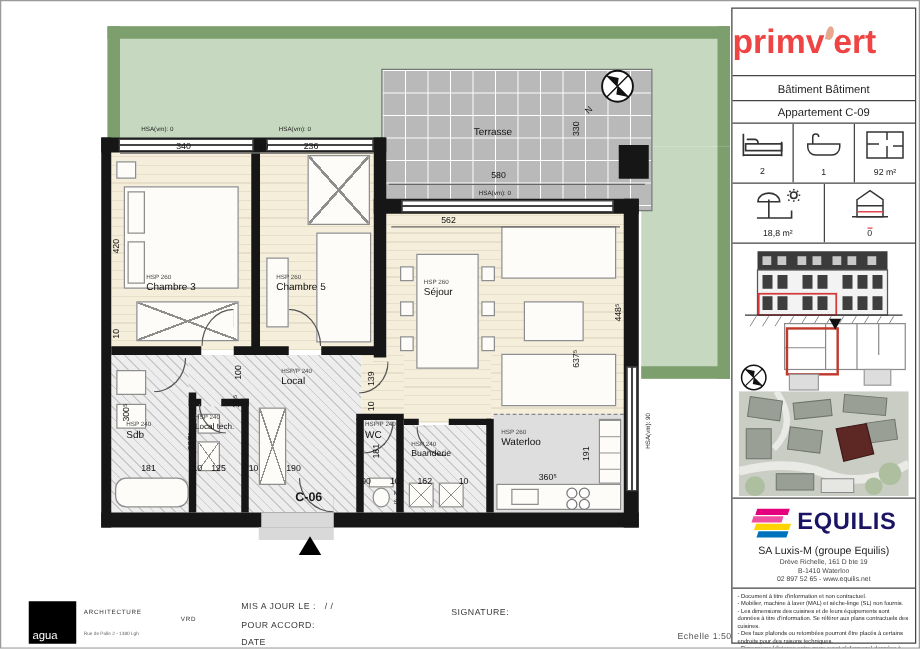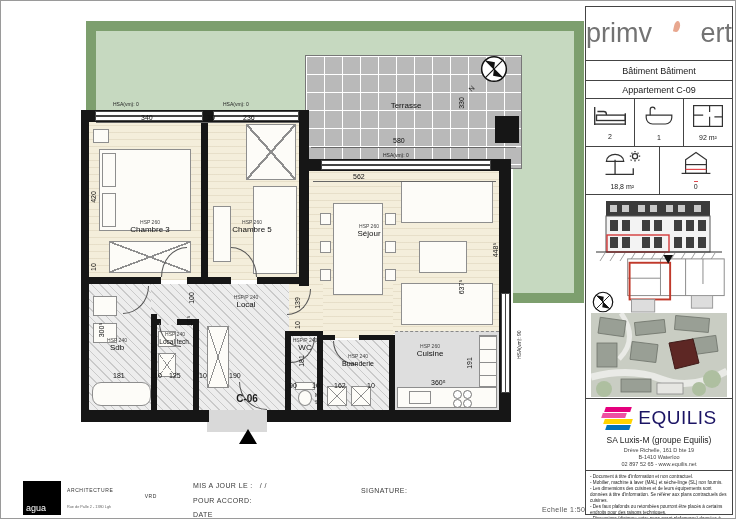--- a/index.html
+++ b/index.html
@@ -27,51 +27,51 @@
   
   .door{position:absolute;box-sizing:border-box;}
   .arc-tl{border-top:1px solid #555;border-left:1px solid #555;border-top-left-radius:100%;}
   .arc-tr{border-top:1px solid #555;border-right:1px solid #555;border-top-right-radius:100%;}
   .arc-bl{border-bottom:1px solid #555;border-left:1px solid #555;border-bottom-left-radius:100%;}
   .arc-br{border-bottom:1px solid #555;border-right:1px solid #555;border-bottom-right-radius:100%;}
   
   .dim{position:absolute;font-size:7px;line-height:8px;color:#111;white-space:nowrap;}
   .dim.v{width:26px;text-align:center;transform:rotate(-90deg);}
   .dimline{position:absolute;background:#666;}
-  .roomlbl{position:absolute;font-size:8px;line-height:9px;color:#111;text-align:center;}
+  .roomlbl{position:absolute;font-size:8px;line-height:9px;color:#111;}
   .roomlbl .hsp{display:block;font-size:5px;line-height:6px;color:#444;}
   .hsa{position:absolute;font-size:5px;line-height:6px;color:#222;white-space:nowrap;}
   .hsa.v{width:40px;transform:rotate(-90deg);transform-origin:center;}
   .tiny{font-size:5px;line-height:6px;}
   
   #garden-top{position:absolute;left:85px;top:20px;width:498px;height:96px;background:#c6d9c0;
      border-top:10px solid #7d9f6e;border-left:10px solid #7d9f6e;border-right:10px solid #7d9f6e;box-sizing:border-box;}
   #garden-right{position:absolute;left:512px;top:116px;width:71px;height:186px;background:#c6d9c0;
      border-right:10px solid #7d9f6e;border-bottom:10px solid #7d9f6e;box-sizing:border-box;}
   #terrace{position:absolute;left:305px;top:55px;width:215px;height:112px;background:#b9b9b9;outline:1px solid #777;
      background-image:linear-gradient(#fff 1px,transparent 1px),linear-gradient(90deg,#fff 1px,transparent 1px);
      background-size:18px 18px;}
   
   #sb{position:absolute;left:584px;top:5px;width:148px;height:509px;background:#fff;border:1px solid #444;box-sizing:border-box;}
   .sb-sec{border-bottom:1px solid #444;box-sizing:border-box;overflow:hidden;}
-  .sb-brand{height:54px;display:flex;align-items:center;justify-content:space-between;font-size:27px;color:#737373;letter-spacing:0;}
+  .sb-brand{height:54px;display:flex;align-items:center;justify-content:flex-start;font-size:27px;color:#ef4444;letter-spacing:0;font-weight:bold;}
   .leaf{display:inline-block;width:6px;height:11px;background:#e8a78f;border-radius:60% 60% 60% 0;margin:0 0 14px 1px;transform:rotate(12deg);}
   .sb-line{height:20px;display:flex;align-items:center;justify-content:center;font-size:9px;color:#222;}
   .sb-line2{height:18px;display:flex;align-items:center;justify-content:center;font-size:9px;color:#222;}
   .sb-row{display:flex;height:48px;}
   .sb-cell{flex:1;border-right:1px solid #444;display:flex;flex-direction:column;align-items:center;justify-content:center;gap:2px;box-sizing:border-box;}
   .sb-cell:last-child{border-right:none;}
   .sb-cell .num{font-size:7px;color:#222;}
   .redline{border-top:1px solid #e0474c;padding-top:1px;}
   .sb-media{height:204px;position:relative;}
   .sb-equilis{height:72px;text-align:center;}
   .eq-row{display:flex;align-items:center;justify-content:center;gap:6px;height:34px;margin-top:2px;}
   .eq-stripes{display:flex;flex-direction:column;gap:1px;align-items:flex-start;}
   .eq-stripes i{display:block;height:5px;transform:skewX(-18deg);}
-  .eq-name{font-size:19px;font-weight:normal;color:#1b1464;letter-spacing:.5px;}
+  .eq-name{font-size:19px;font-weight:bold;color:#1b1464;letter-spacing:.5px;}
   .eq-entity{font-size:8.5px;color:#222;}
   .eq-addr{font-size:5.5px;line-height:7px;color:#444;margin-top:2px;}
   .sb-notes{height:41px;border-bottom:none;padding:3px 4px;box-sizing:border-box;}
   .sb-notes div{font-size:4.6px;line-height:6px;color:#222;}
   
   .tb-label{position:absolute;font-size:7px;color:#3a3a3a;letter-spacing:.4px;white-space:nowrap;}
   #agua-box{position:absolute;left:22px;top:480px;width:38px;height:34px;background:#000;color:#fff;
      display:flex;align-items:flex-end;padding:2px 3px;box-sizing:border-box;font-size:9px;}
   .tri-up{position:absolute;width:0;height:0;border-left:9px solid transparent;border-right:9px solid transparent;border-bottom:15px solid #000;}
 </style>
@@ -252,21 +252,21 @@
   <div class="roomlbl" style="left:155px;top:330px;width:38px;font-size:6.5px;">
     <span class="hsp">HSP 240</span><span>Local tech.</span>
   </div>
   <div class="roomlbl" style="left:291px;top:336px;width:26px;">
     <span class="hsp">HSP/P 240</span><span>WC</span>
   </div>
   <div class="roomlbl" style="left:328px;top:352px;width:58px;font-size:7px;">
     <span class="hsp">HSP 240</span><span>Buanderie</span>
   </div>
   <div class="roomlbl" style="left:400px;top:342px;width:58px;">
-    <span class="hsp">HSP 260</span><span>Cuisine</span>
+    <span class="hsp">HSP 260</span><span>Waterloo</span>
   </div>
 
   <div class="abs" style="left:218px;top:392px;width:56px;text-align:center;font-weight:bold;font-size:10px;">C-06</div>
   <div class="tri-up" style="left:238px;top:428px;"></div>
 
   <div id="sb">
     <div class="sb-sec sb-brand">
       <span>primv</span>
         <span class="leaf"></span>
         <span>ert</span>

